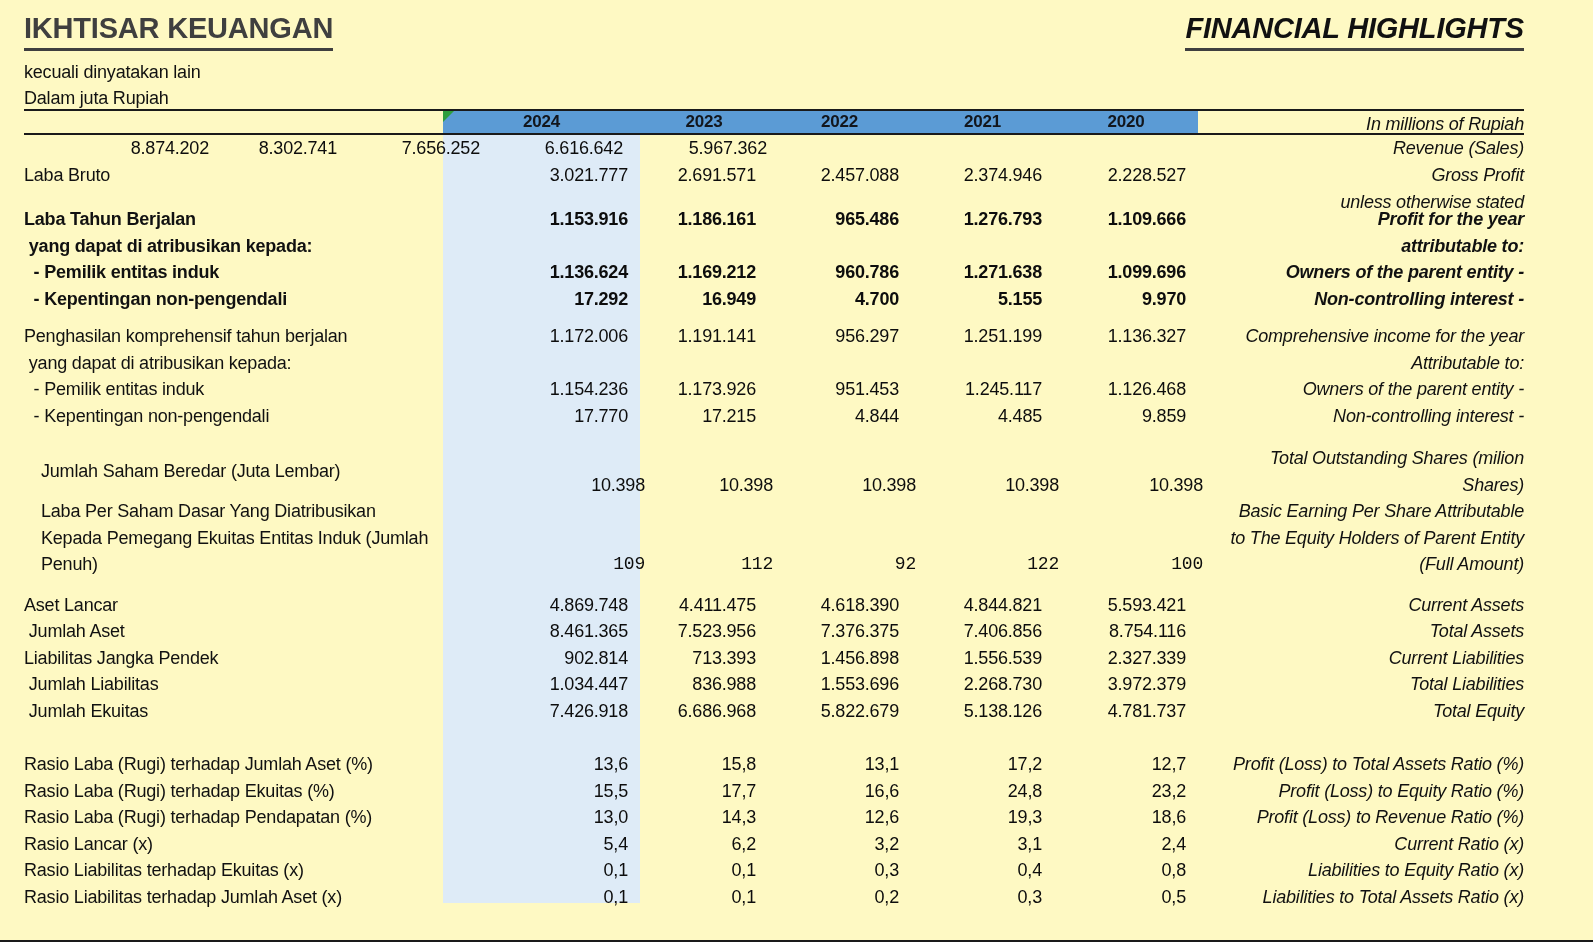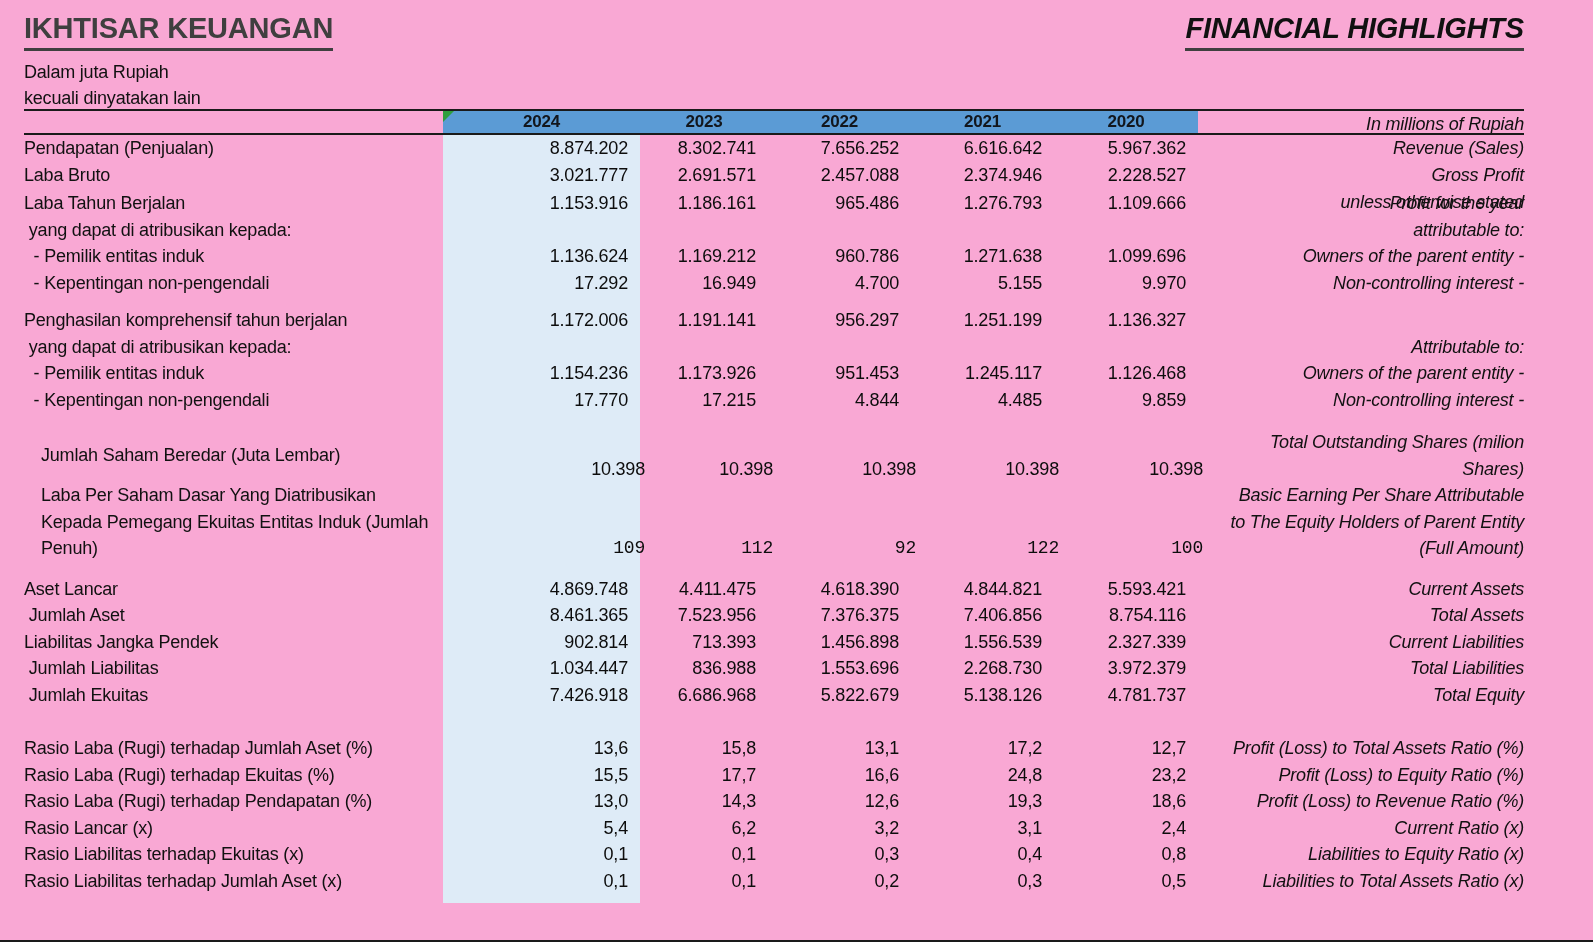--- a/index.html
+++ b/index.html
@@ -1,20 +1,20 @@
 <!DOCTYPE html>
 <html style="--header-blue: #5B9BD5; --column-highlight: #DEEBF7; --flag-green: #2E9E3E; --rule-color: #1a1a1a; --text-color: #1a1a1a;"><head>
 <meta charset="utf-8">
 <style>
   * { margin:0; padding:0; box-sizing:border-box; }
   html,body { background:#fff; }
   .page {
     position:relative;
     width:1593px; height:942px;
-    background:#f9a8d4;
+    background:#fef9c3;
     font-family:"Liberation Sans","DejaVu Sans",sans-serif;
     color:var(--text-color,#1a1a1a);
     overflow:hidden;
     letter-spacing:-0.2px;
   }
 
   
   .masthead {
     position:absolute; left:24px; right:69px; top:12px;
     display:flex; justify-content:space-between; align-items:flex-start;
@@ -53,21 +53,21 @@
   .yr:nth-of-type(5){ width:143px; }
   .yr:nth-of-type(6){ width:144px; }
 
   .col-band {
     position:absolute; left:443px; top:135px; width:197px; height:768px;
     background:var(--column-highlight,#DEEBF7);
   }
 
   
   .tbody { position:absolute; left:24px; top:135px; width:1500px; }
-  .section:nth-child(2){ margin-top:2px; }
+  .section:nth-child(2){ margin-top:18px;font-weight:bold; }
   .section:nth-child(3){ margin-top:11px; }
   .section:nth-child(4){ margin-top:16px;margin-left:17px; }
   .section:nth-child(5){ margin-top:14px; }
   .section:nth-child(6){ margin-top:27px; }
 
   .row { display:flex; align-items:baseline; min-height:26.5px; font-size:18px; line-height:26.5px; }
   .lbl { width:419px; white-space:pre-wrap; color:#111; }
   .val { text-align:right; padding-right:12px; font-variant-numeric:tabular-nums; color:#0d0d0d; }
   .val.v0 { width:197px;padding-left:25px; }
   .val.v1 { width:128px;padding-left:21px; }
@@ -88,22 +88,22 @@
 </style>
 </head>
 <body>
 
 <div class="page">
 
   <div class="masthead">
     <div class="m-left">
       <div class="title">IKHTISAR KEUANGAN</div>
       <div class="subtitle">
+        <div>kecuali dinyatakan lain</div>
         <div>Dalam juta Rupiah</div>
-        <div>kecuali dinyatakan lain</div>
       </div>
     </div>
     <div class="m-right">
       <div class="title en">FINANCIAL HIGHLIGHTS</div>
       <div class="subtitle en">
         <div>In millions of Rupiah</div>
         <div>unless otherwise stated</div>
       </div>
     </div>
   </div>
@@ -118,21 +118,20 @@
     <div class="yr">2021</div>
     <div class="yr">2020</div>
   </div>
 
   <div class="rule-mid"></div>
   <div class="col-band"></div>
 
   <div class="tbody">
       <div class="section">
         <div class="row">
-    <div class="lbl">Pendapatan (Penjualan)</div>
     <div class="val v0">8.874.202</div>
     <div class="val v1">8.302.741</div>
     <div class="val v2">7.656.252</div>
     <div class="val v3">6.616.642</div>
     <div class="val v4">5.967.362</div>
     <div class="en">Revenue (Sales)</div>
   </div>
         <div class="row">
     <div class="lbl">Laba Bruto</div>
     <div class="val v0">3.021.777</div>
@@ -182,20 +181,21 @@
   </div>
       </div>
       <div class="section">
         <div class="row">
     <div class="lbl">Penghasilan komprehensif tahun berjalan</div>
     <div class="val v0">1.172.006</div>
     <div class="val v1">1.191.141</div>
     <div class="val v2">956.297</div>
     <div class="val v3">1.251.199</div>
     <div class="val v4">1.136.327</div>
+    <div class="en">Comprehensive income for the year</div>
   </div>
         <div class="row">
     <div class="lbl"> yang dapat di atribusikan kepada:</div>
     <div class="val v0"></div>
     <div class="val v1"></div>
     <div class="val v2"></div>
     <div class="val v3"></div>
     <div class="val v4"></div>
     <div class="en">Attributable to:</div>
   </div>

